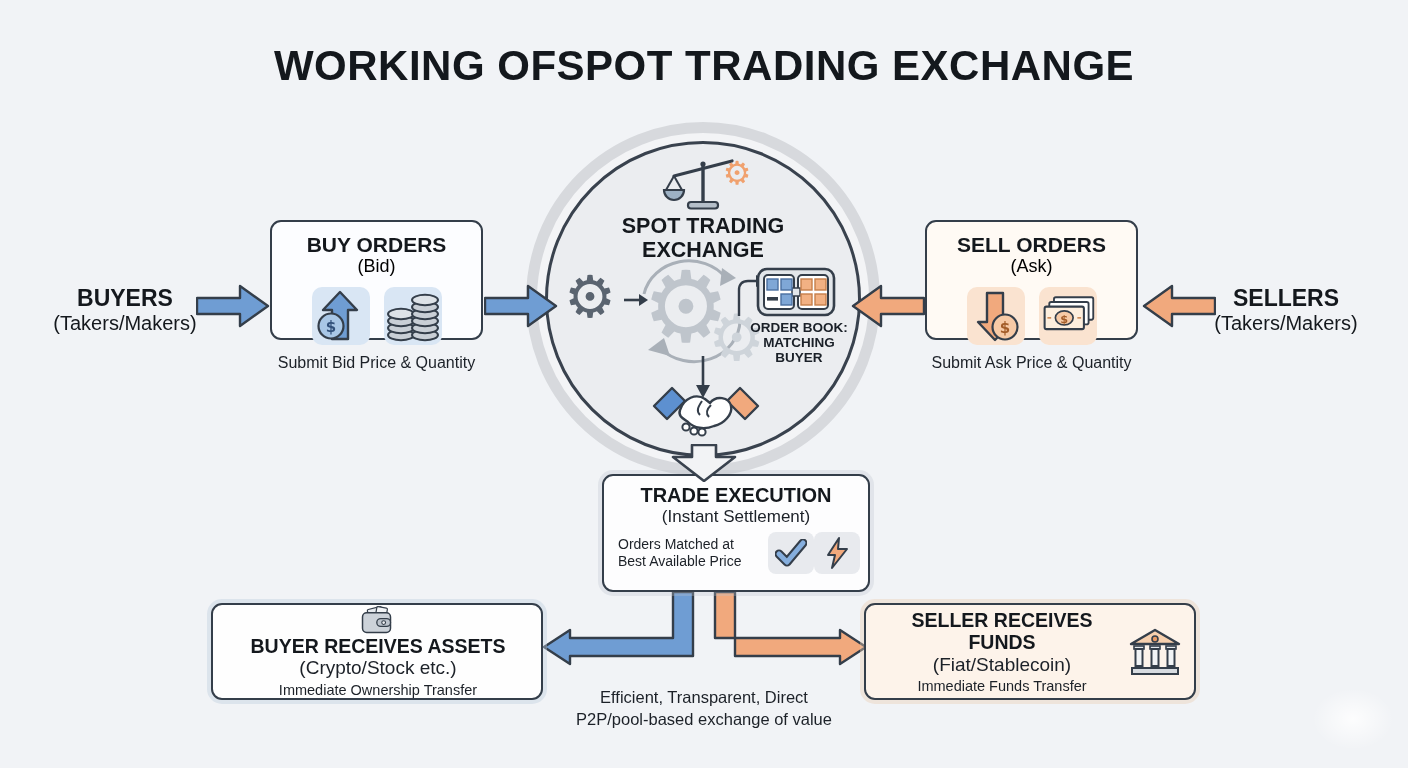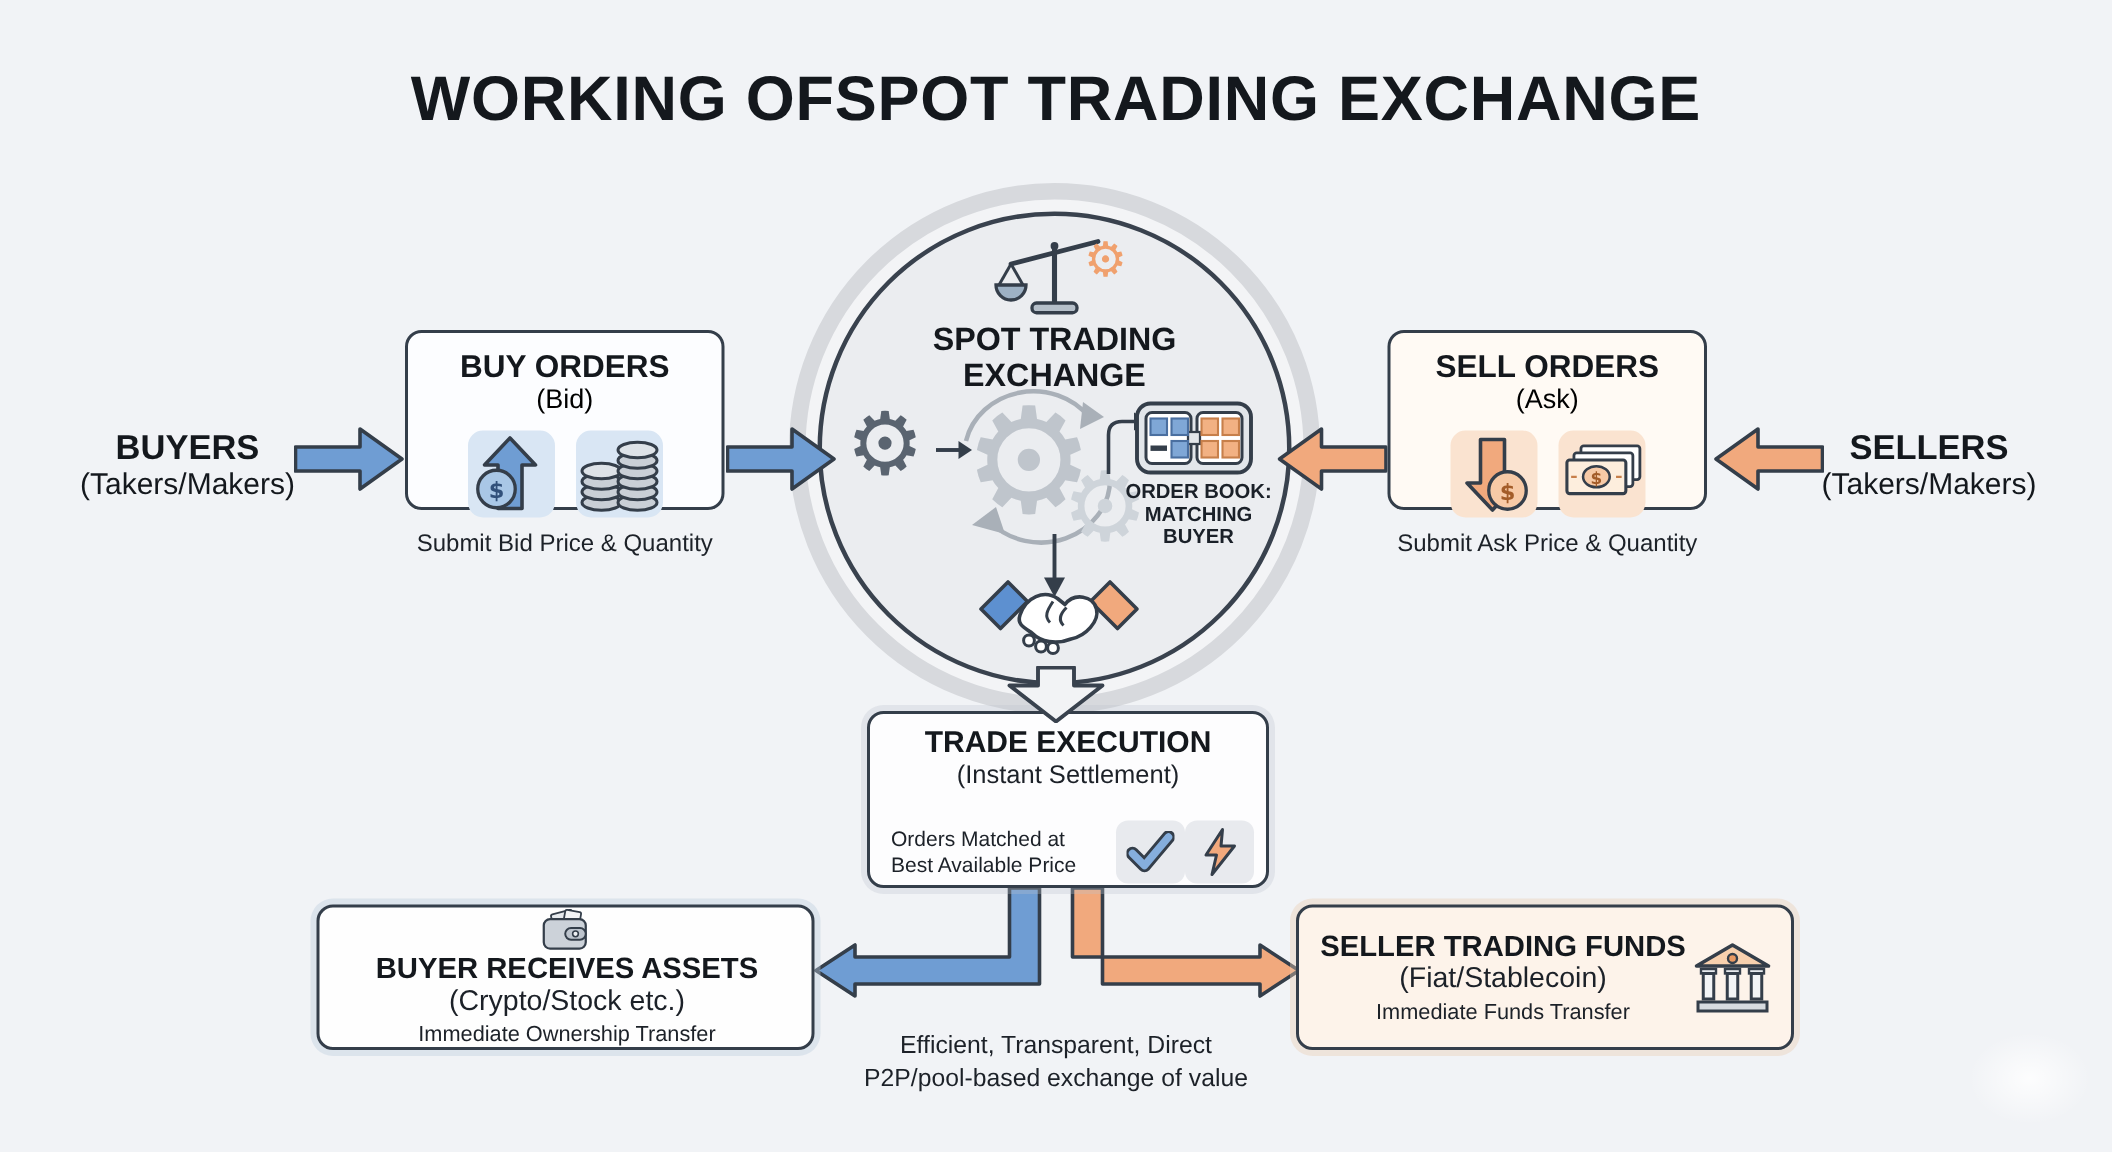--- a/index.html
+++ b/index.html
@@ -29,26 +29,26 @@
   .obox .bt{font-size:21px;font-weight:bold;color:#14181d;margin-top:11px;line-height:1.1;}
   .obox .bs{font-size:18px;color:#000000;line-height:1.2;}
   .tiles{display:flex;justify-content:center;gap:14px;margin-top:9px;}
   .tile{width:58px;height:58px;border-radius:10px;display:flex;align-items:center;justify-content:center;}
   .obox .bc{font-size:16px;color:#1c2128;margin-top:9px;}
   .buy-box{left:270px;top:220px;background:#fcfdff;}
   .buy-box .tile{background:#d9e6f4;}
   .sell-box{left:925px;top:220px;background:#fffaf4;}
   .sell-box .tile{background:#fae3d0;}
   
-  .exec-box{left:578px;top:474px;width:268px;height:118px;background:#fdfdfe;border:2.5px solid #343e4a;
+  .exec-box{left:602px;top:474px;width:268px;height:118px;background:#fdfdfe;border:2.5px solid #343e4a;
     border-radius:11px;z-index:3;box-sizing:border-box;text-align:center;
     box-shadow:0 0 0 4px rgba(190,196,205,.30);}
   .exec-box .bt{font-size:20px;font-weight:bold;color:#14181d;margin-top:8px;}
   .exec-box .bs{font-size:17px;color:#1c2128;line-height:1.2;}
-  .exec-row{display:flex;justify-content:center;align-items:center;gap:0;margin-top:20px;}
+  .exec-row{display:flex;justify-content:center;align-items:center;gap:0;margin-top:5px;}
   .exec-cap{width:150px;text-align:left;font-size:14px;color:#1c2128;line-height:1.25;padding-left:6px;}
   .mini-tile{width:46px;height:42px;border-radius:8px;background:#e8eaee;display:flex;
     align-items:center;justify-content:center;}
   
   .outcome{width:332px;height:97px;border:2.5px solid #343e4a;border-radius:11px;z-index:3;
     box-sizing:border-box;display:flex;align-items:center;}
   .outcome .txt{flex:1;text-align:center;color:#14181d;}
   .outcome .t1{font-size:19.5px;font-weight:bold;line-height:1.15;}
   .outcome .t2{font-size:19px;font-weight:normal;color:#1c2128;line-height:1.2;}
   .outcome .t3{font-size:14.5px;color:#1c2128;margin-top:2px;}
@@ -279,21 +279,21 @@
     </svg>
     <div class="txt">
       <div class="t1">BUYER RECEIVES ASSETS</div>
       <div class="t2">(Crypto/Stock etc.)</div>
       <div class="t3">Immediate Ownership Transfer</div>
     </div>
   </div>
 
   <div class="abs outcome seller-out">
     <div class="txt">
-      <div class="t1">SELLER TRADING FUNDS</div>
+      <div class="t1">SELLER RECEIVES FUNDS</div>
       <div class="t2">(Fiat/Stablecoin)</div>
       <div class="t3">Immediate Funds Transfer</div>
     </div>
     <svg width="54" height="50" viewBox="0 0 54 50">
       <polygon points="27,3 51,17 3,17" fill="#f7d0ae" stroke="#343e4a" stroke-width="2.4" stroke-linejoin="round"></polygon>
       <circle cx="27" cy="12" r="3" fill="#ea9a63" stroke="#343e4a" stroke-width="1.6"></circle>
       <rect x="6" y="19" width="10" height="3" fill="#e6eaee" stroke="#343e4a" stroke-width="1.6"></rect>
       <rect x="22" y="19" width="10" height="3" fill="#e6eaee" stroke="#343e4a" stroke-width="1.6"></rect>
       <rect x="38" y="19" width="10" height="3" fill="#e6eaee" stroke="#343e4a" stroke-width="1.6"></rect>
       <rect x="7.5" y="22" width="7" height="17" fill="#f2f4f6" stroke="#343e4a" stroke-width="2"></rect>

